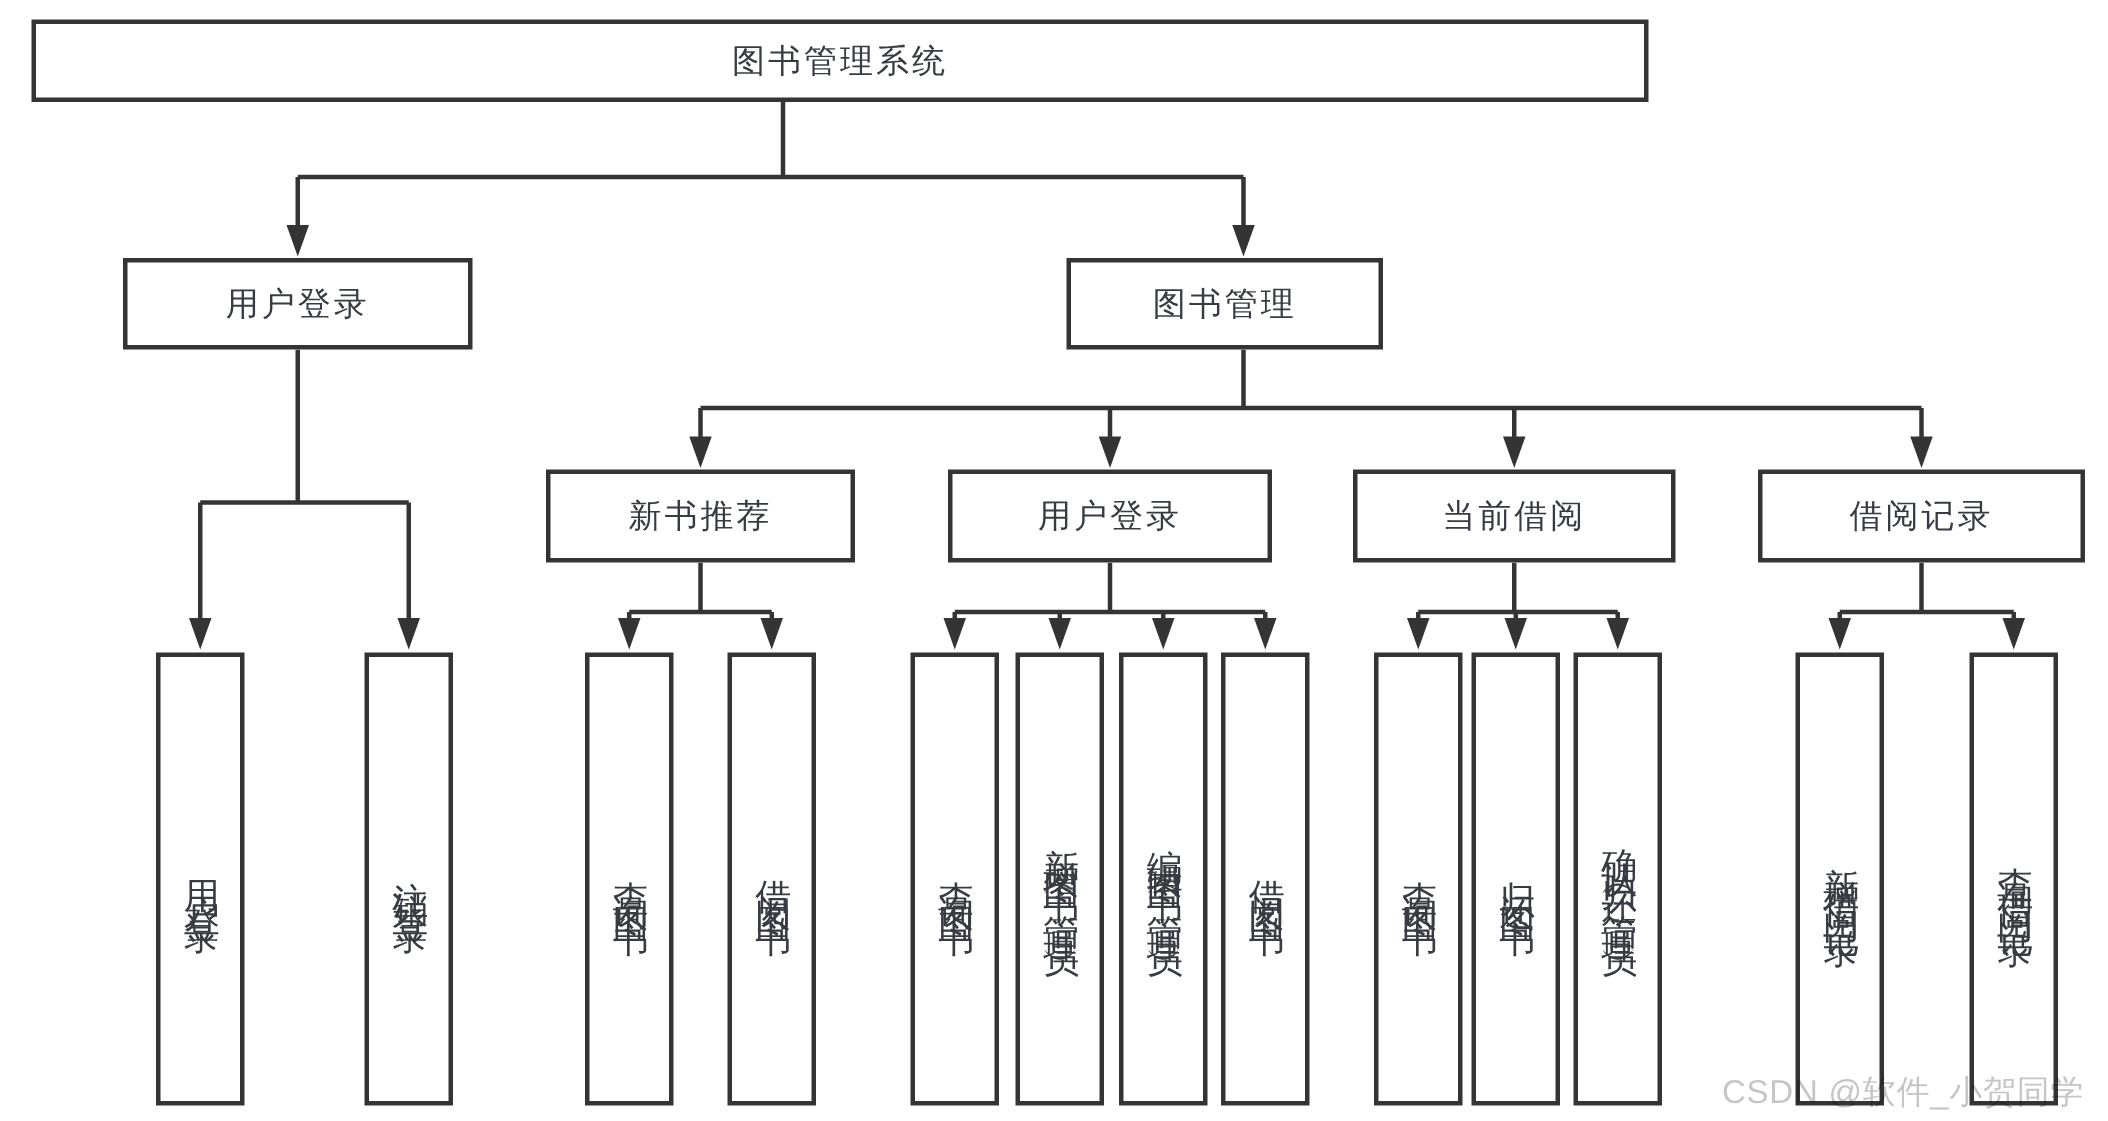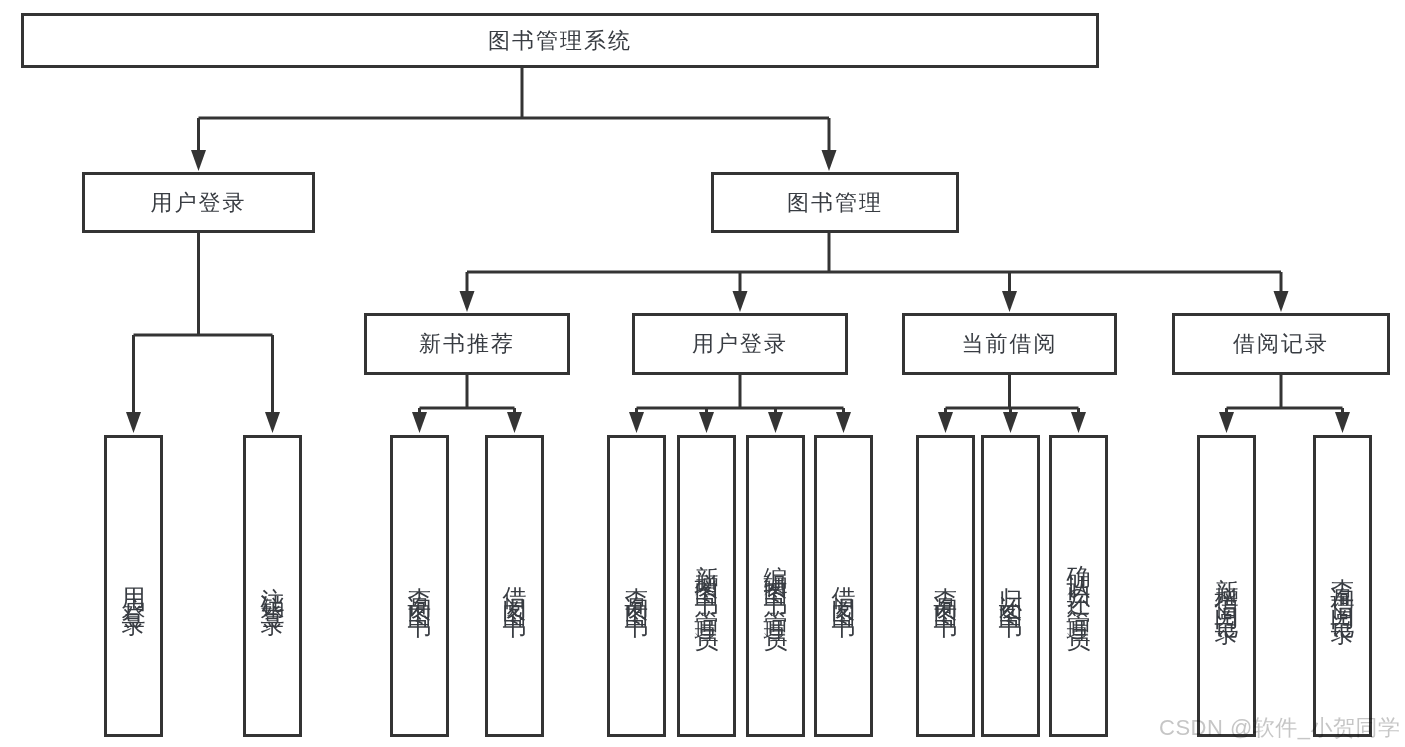--- a/index.html
+++ b/index.html
@@ -53,21 +53,20 @@
   .watermark {
     position: absolute;
     left: 1148px;
     top: 713px;
     font-size: 22px;
     color: #c6c6c6;
     letter-spacing: 0.5px;
     white-space: nowrap;
     z-index: 3;
     mix-blend-mode: multiply;
-    margin-left: 11px;
   }
 </style>
 </head>
 <body>
 
 <div class="stage">
 
   <svg class="connectors" width="1405" height="747" viewBox="0 0 1405 747">
     <g stroke="#343434" stroke-width="3" fill="none">
 
@@ -134,21 +133,21 @@
     </g>
   </svg>
 
   <div class="node h-node" style="left:21px; top:13px; width:1078px; height:55px;">
     <span>图书管理系统</span>
   </div>
 
   <div class="node h-node" style="left:82px; top:172px; width:233px; height:61px;">
     <span>用户登录</span>
   </div>
-  <div class="node h-node" style="left:711px; top:172px; width:248px; height:61px;">
+  <div class="node h-node" style="left:711px; top:172px; width:211px; height:61px;">
     <span>图书管理</span>
   </div>
 
   <div class="node h-node" style="left:364px; top:313px; width:206px; height:62px;">
     <span>新书推荐</span>
   </div>
   <div class="node h-node" style="left:632px; top:313px; width:216px; height:62px;">
     <span>用户登录</span>
   </div>
   <div class="node h-node" style="left:902px; top:313px; width:215px; height:62px;">

